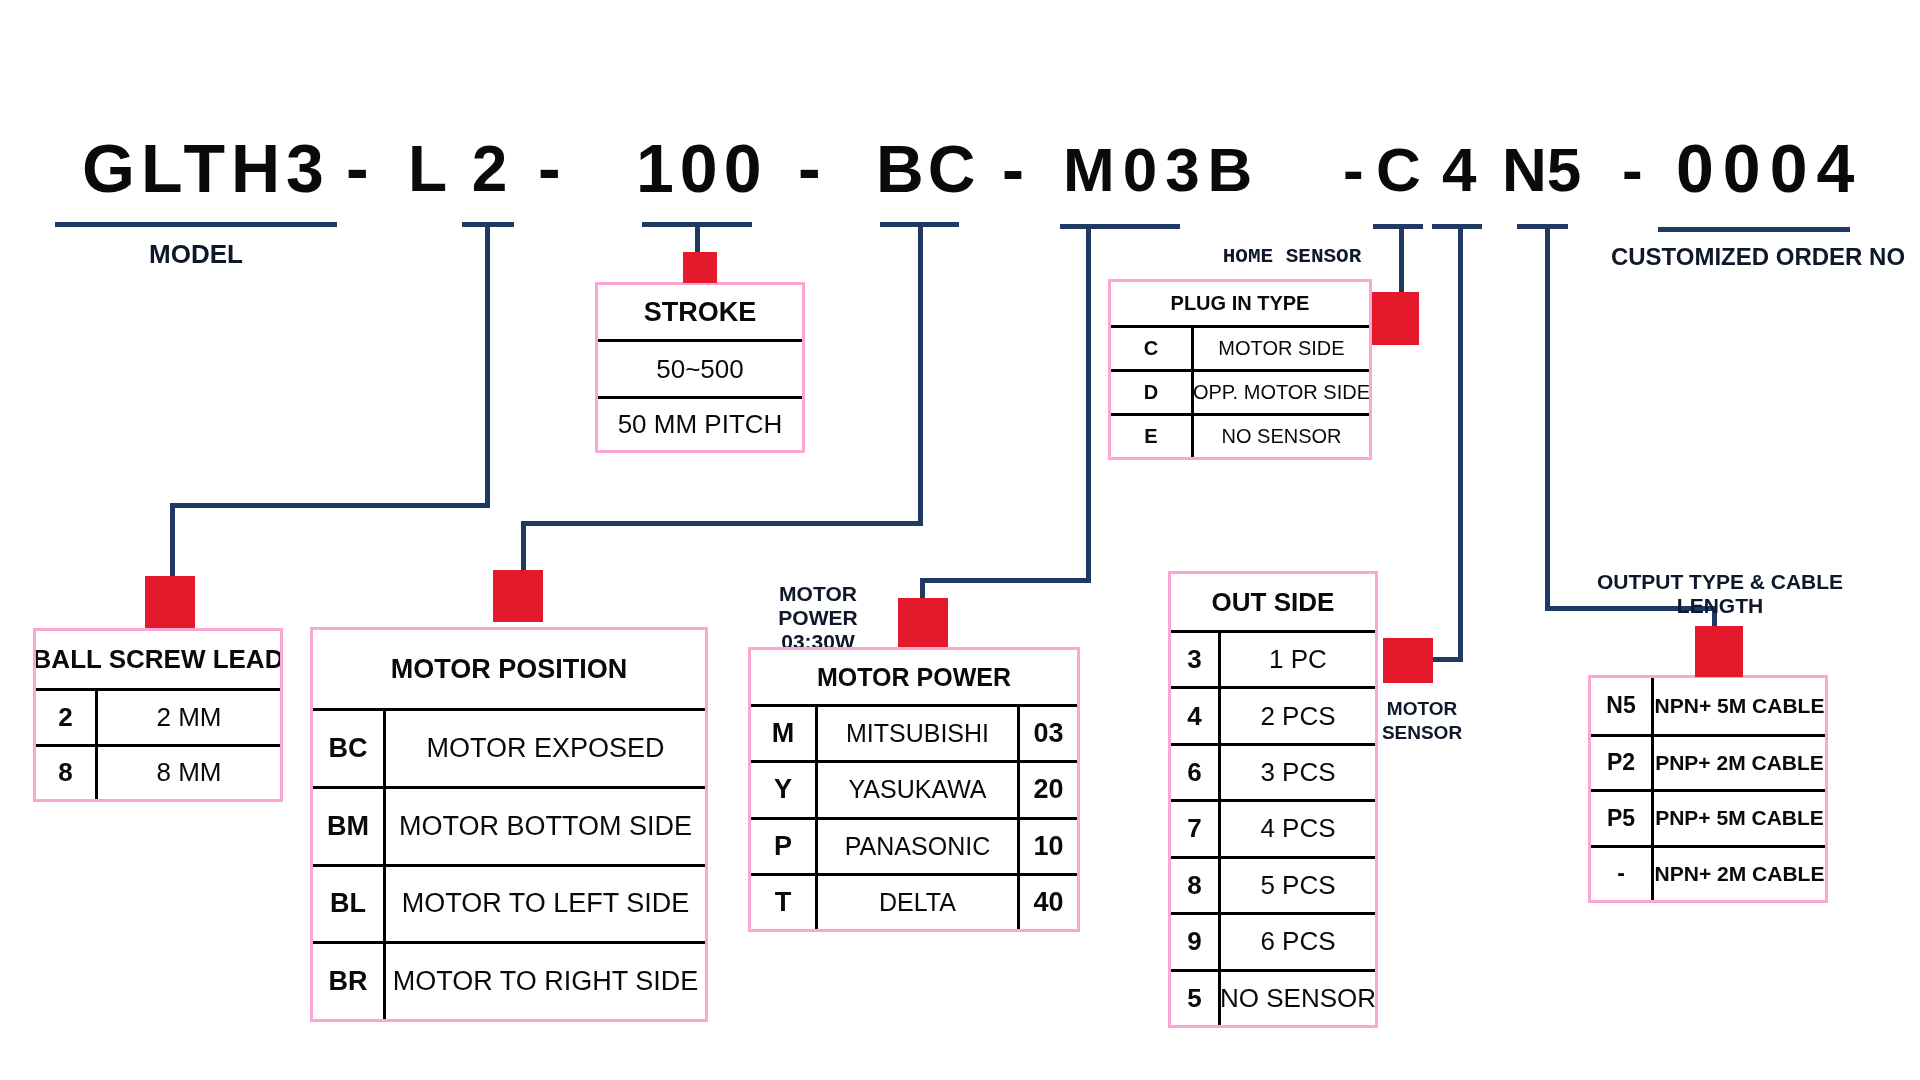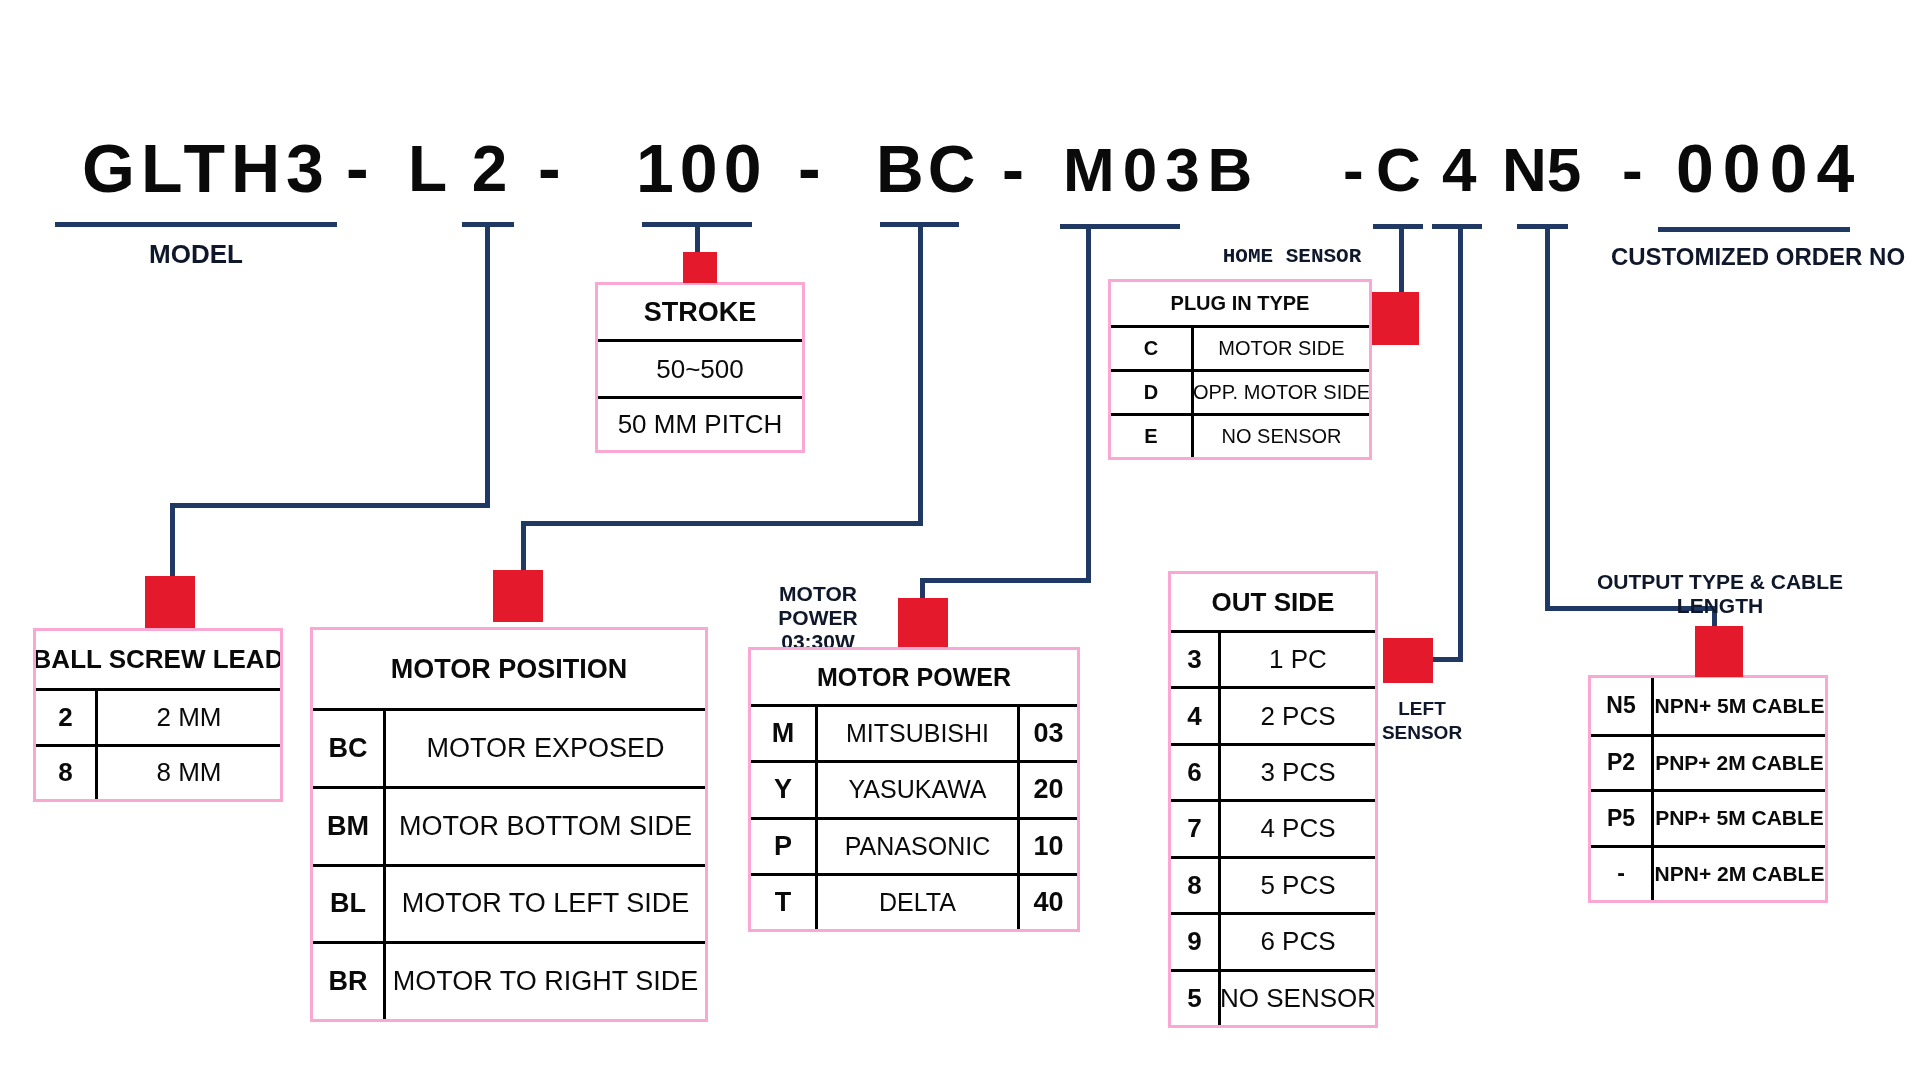--- a/index.html
+++ b/index.html
@@ -127,21 +127,21 @@
 
   <div class="lbl ctr" style="left:55px;top:239px;width:282px;font-size:26px;">MODEL</div>
   <div class="lbl ctr" style="left:1596px;top:243px;width:300px;font-size:24px;margin-left:12px;">CUSTOMIZED ORDER NO</div>
   <div class="lbl ctr" style="left:1192px;top:245px;width:200px;font-size:21px;font-family:Liberation Mono, monospace;">HOME SENSOR</div>
   <div class="lbl ctr" style="left:740px;top:582px;width:156px;font-size:21px;line-height:1.15;">
     <div>MOTOR POWER</div>
     <div>03:30W</div>
   </div>
   <div class="lbl ctr" style="left:1560px;top:570px;width:320px;font-size:21px;">OUTPUT TYPE &amp; CABLE LENGTH</div>
   <div class="lbl ctr" style="left:1372px;top:697px;width:100px;font-size:19px;line-height:1.25;">
-    <div>LEFT</div>
+    <div>MOTOR</div>
     <div>SENSOR</div>
   </div>
 
   <div class="tbl stroke-box">
     <div class="cell hr">STROKE</div>
     <div class="cell fc">50~500</div>
     <div class="cell fc">50 MM PITCH</div>
   </div>
 
   <div class="tbl ball-screw">

